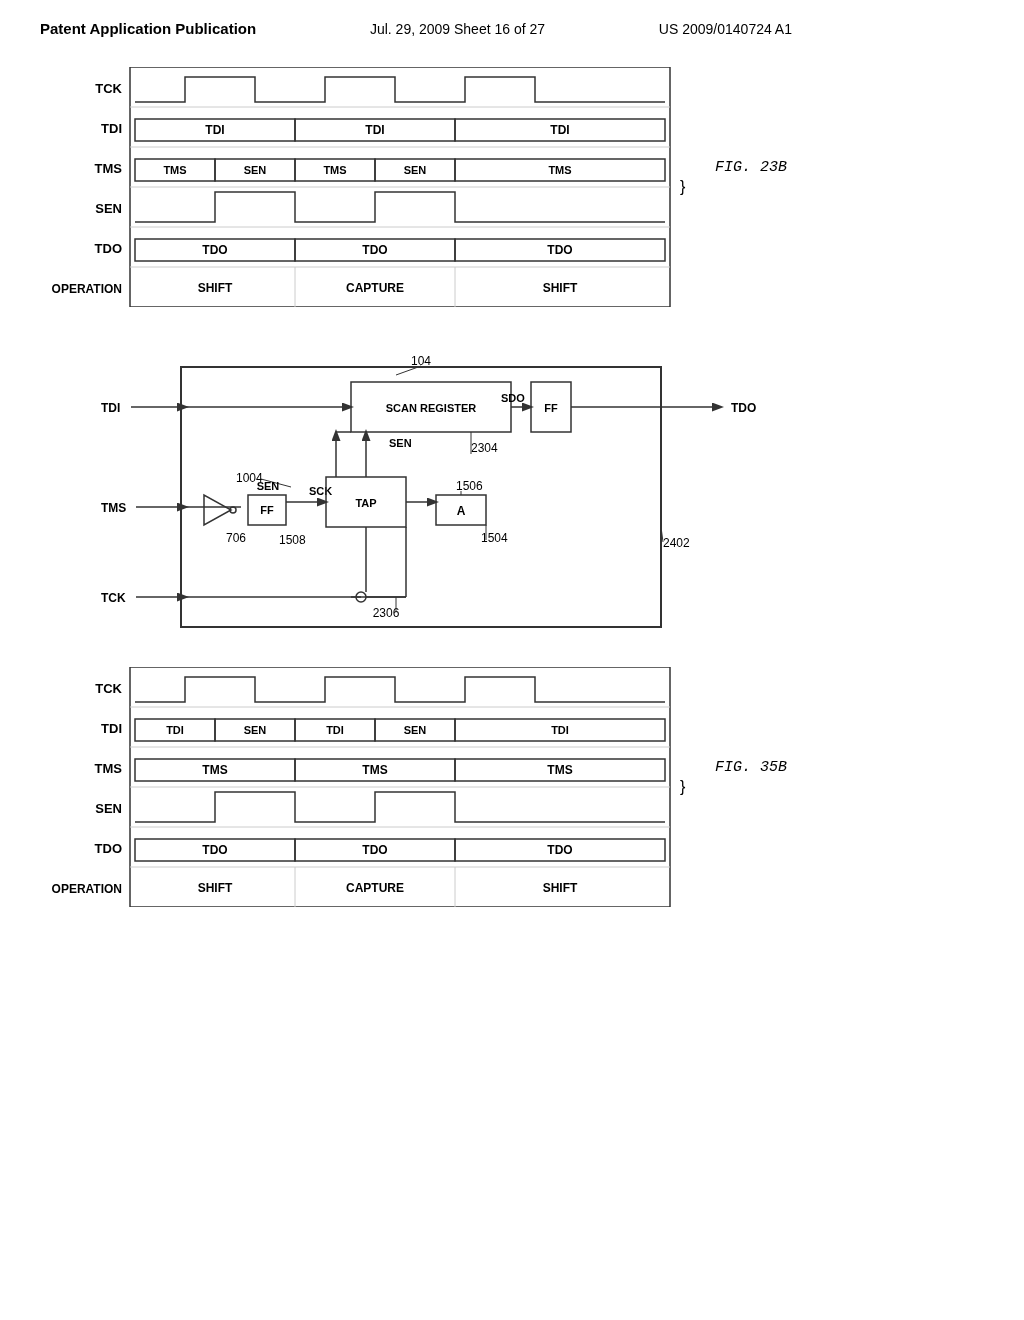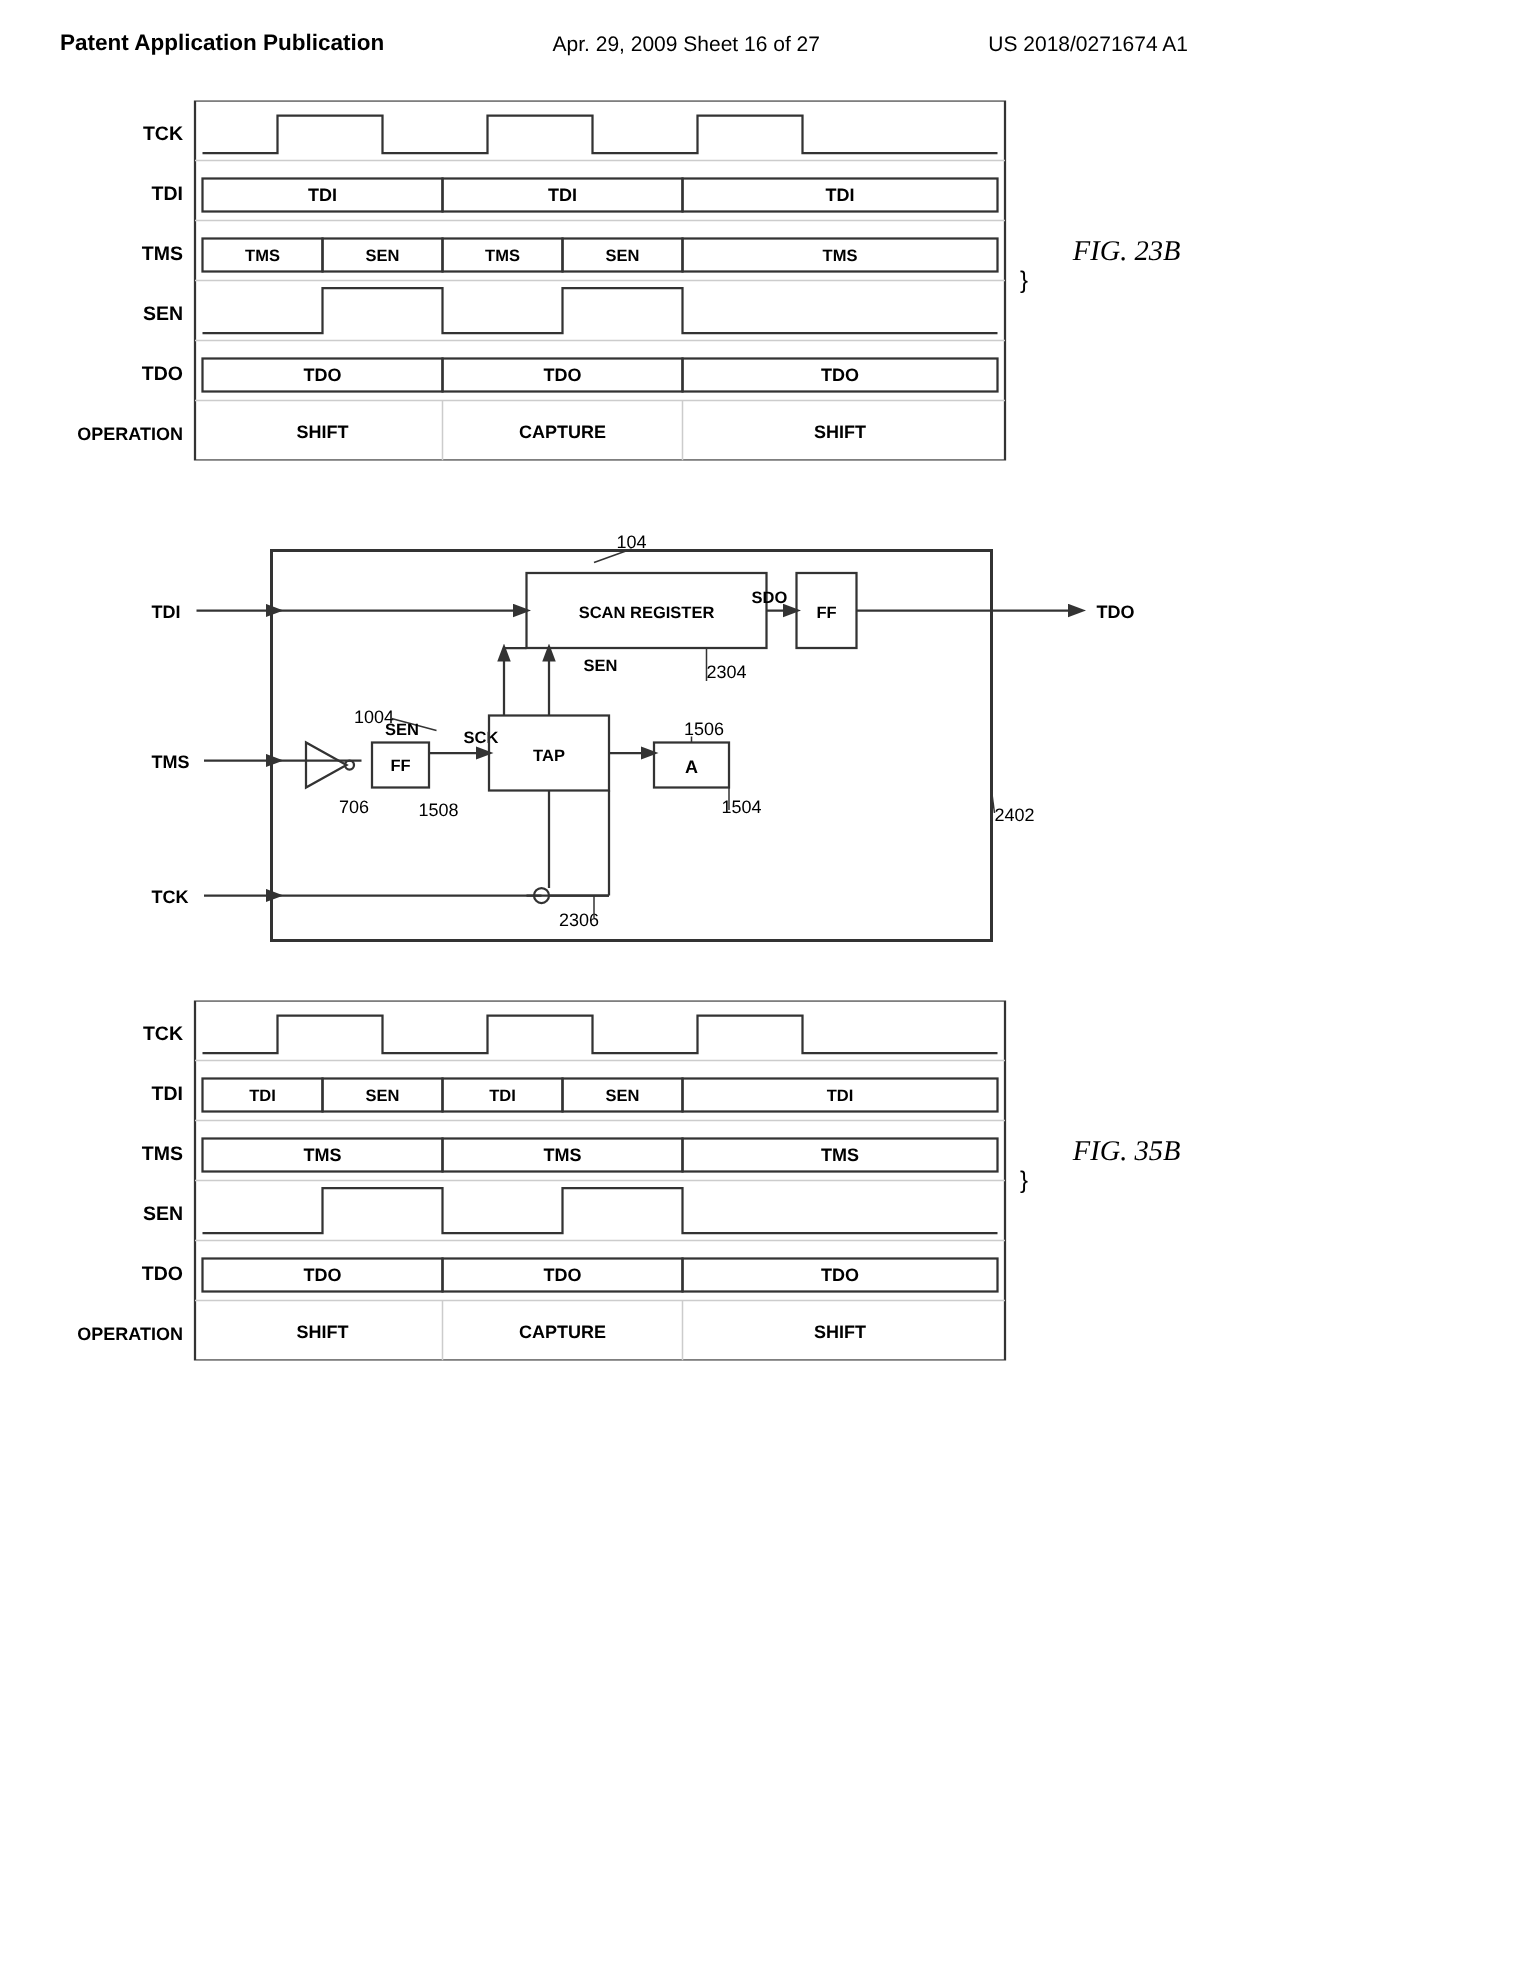--- a/index.html
+++ b/index.html
@@ -32,42 +32,42 @@
     .header-right { font-size: 14px; }
 
     
     .diagram-section {
       position: relative;
       margin-bottom: 30px;
     }
 
     .fig-label {
       font-style: italic;
-      font-size: 19px;
-      font-family: Liberation Serif, serif;
+      font-size: 15px;
+      font-family: Liberation Mono, monospace;
     }
 
     .fig-label-center {
       text-align: center;
       margin-top: 8px;
       font-style: italic;
       font-size: 16px;
       font-family: Georgia, serif;
     }
 
   </style>
 </head>
 <body>
 
 <div class="page">
 
   <div class="header">
     <div class="header-left">Patent Application Publication</div>
-    <div class="header-center">Apr. 29, 2009   Sheet 16 of 27</div>
-    <div class="header-right">US 2018/0271674 A1</div>
+    <div class="header-center">Jul. 29, 2009   Sheet 16 of 27</div>
+    <div class="header-right">US 2009/0140724 A1</div>
   </div>
 
   <div class="diagram-section" style="margin-bottom: 40px; padding-right: 80px;">
     <svg width="680" height="240" viewBox="0 0 680 240" style="display: block; margin: 0 auto;">
 
       <rect x="90" y="0" width="540" height="240" fill="none" stroke="#333" stroke-width="1.5"></rect>
 
       <text x="640" y="125" font-family="Arial" font-size="16">}</text>
 
       <line x1="90" y1="40" x2="630" y2="40" stroke="#ccc" stroke-width="1"></line>

